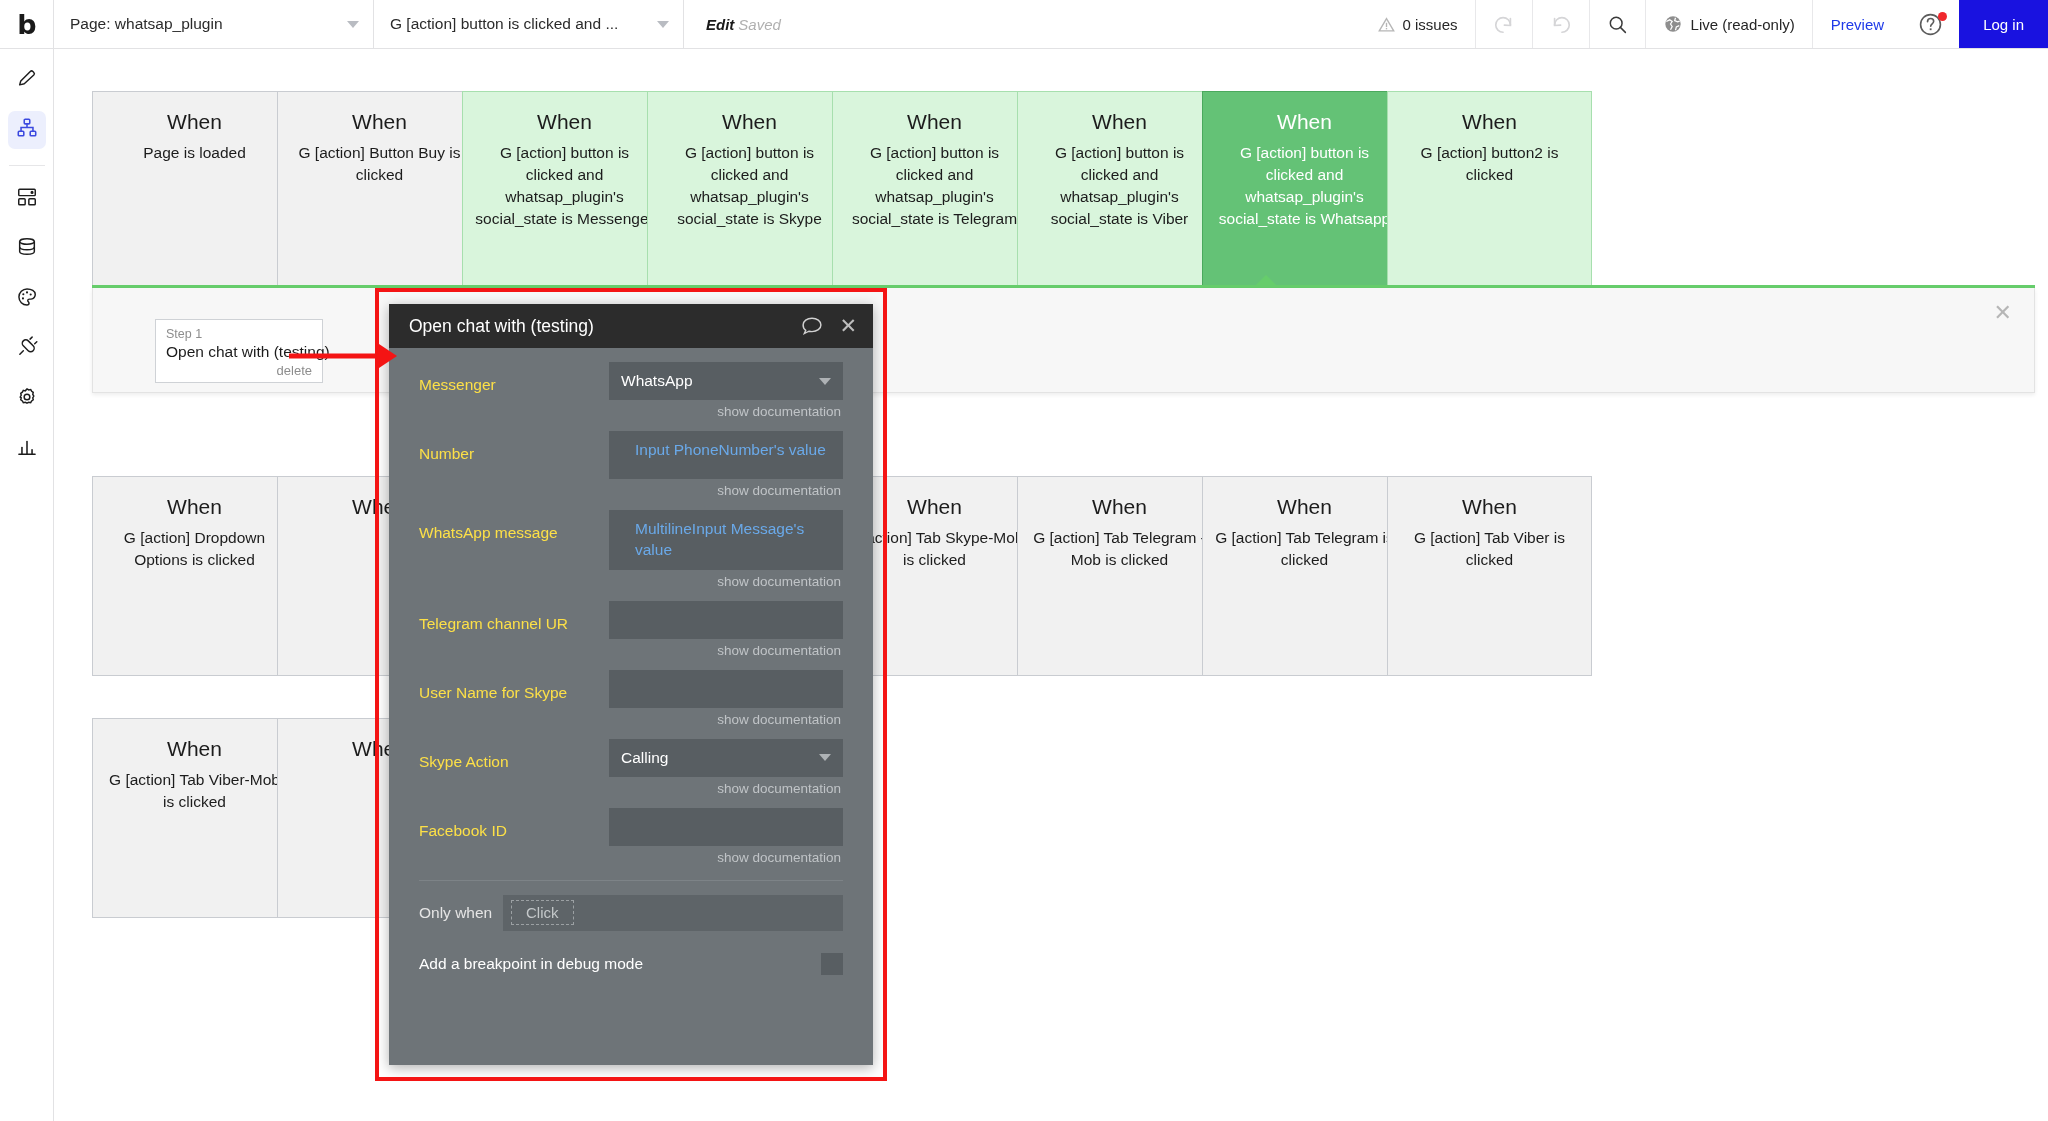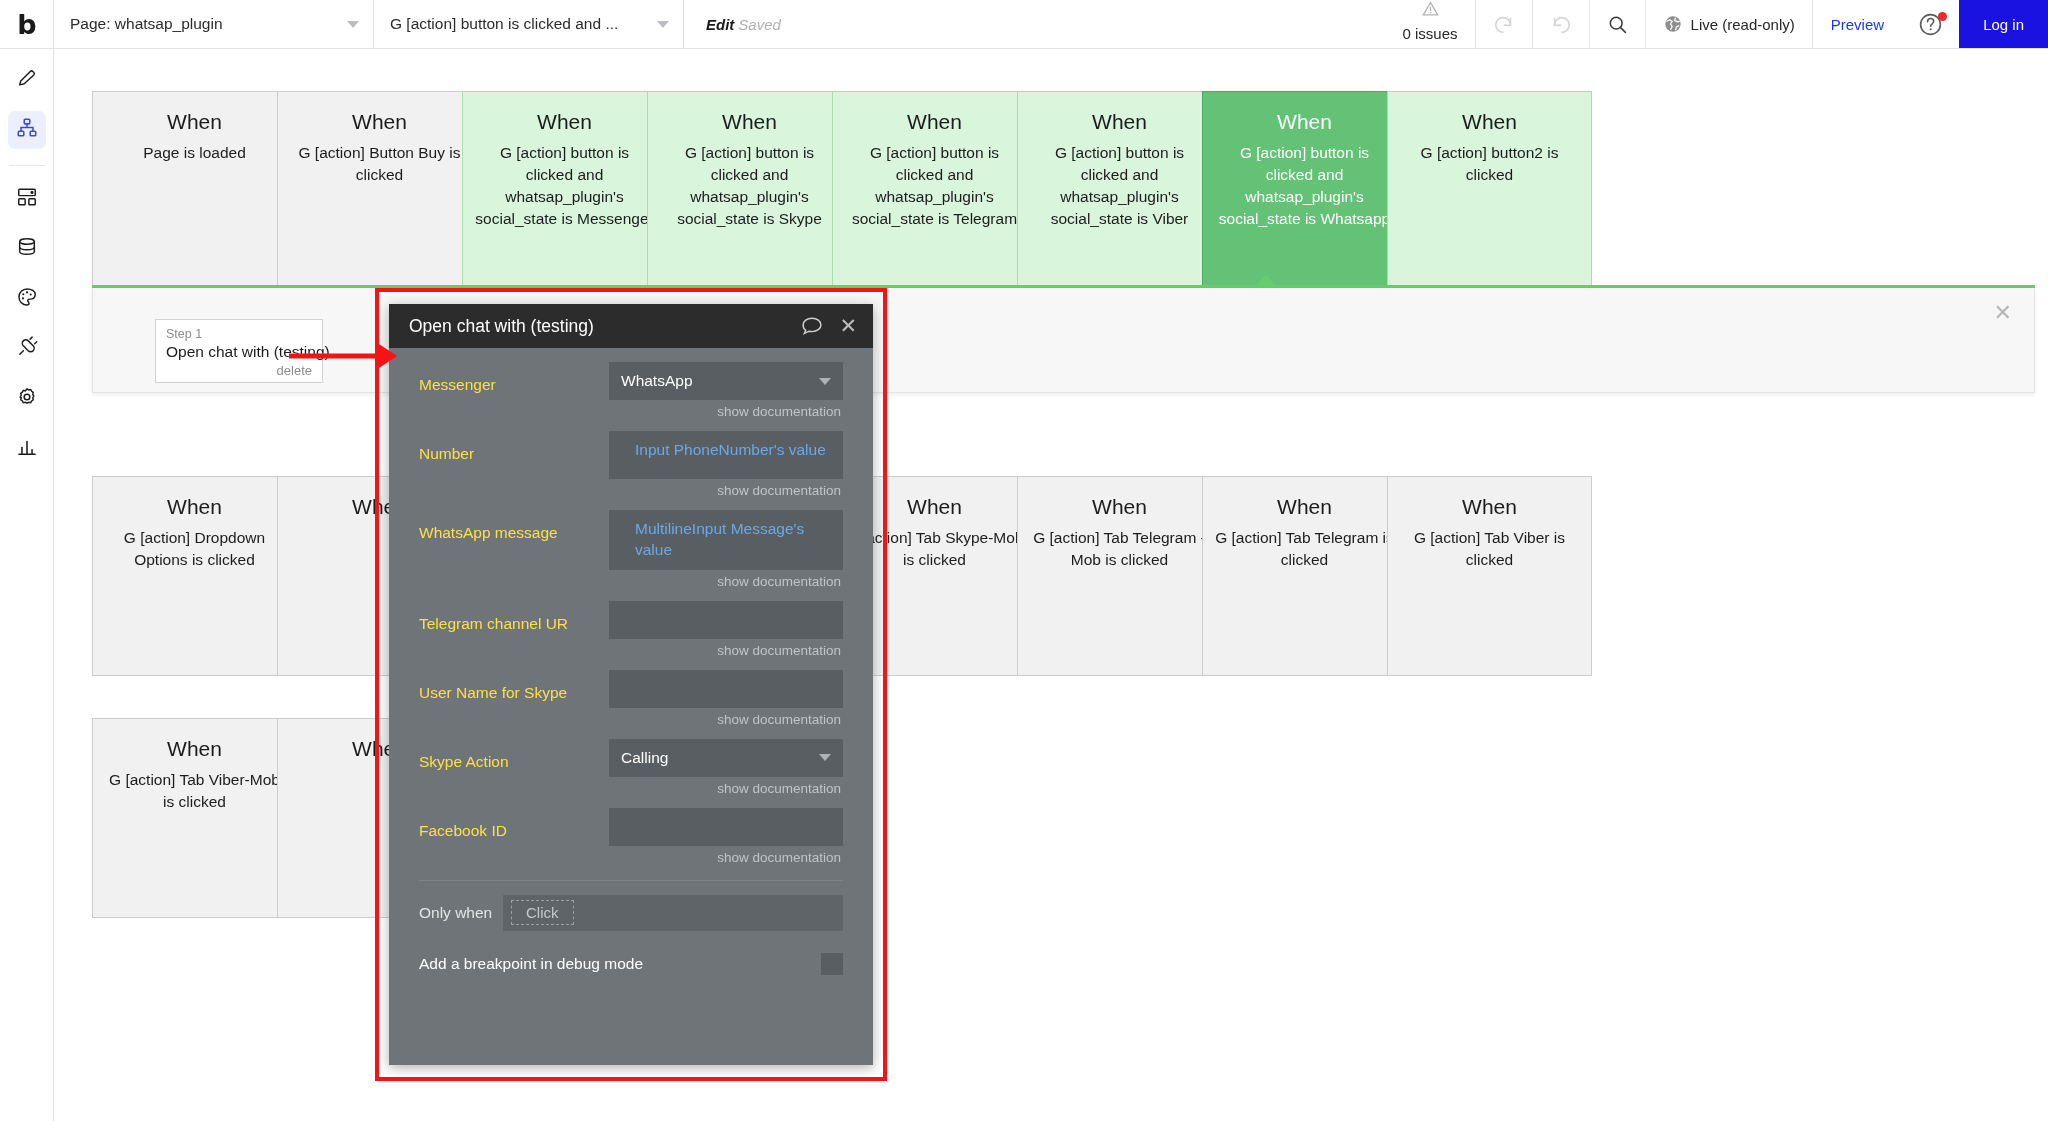--- a/index.html
+++ b/index.html
@@ -45,21 +45,21 @@
     font-style: italic;
   }
   .edit-word { color: #1a1a1a; font-weight: bold; }
   .saved-word { color: #b0b0b0; }
   .spacer { flex: 1; }
   .tb-item {
     display: flex; align-items: center; gap: 8px;
     padding: 0 17px; font-size: 15px; color: #262626;
     border-left: 1px solid #e8e8ea; cursor: pointer; white-space: nowrap;
   }
-  .tb-item.noborder { border-left: none; flex-direction: column; }
+  .tb-item.noborder { border-left: none; }
   .tb-icon { display: inline-flex; align-items: center; }
   .preview-link { color: #1e39e8; font-size: 15px; padding: 0 18px; cursor: pointer;
     display: flex; align-items: center; border-left: 1px solid #e8e8ea; }
   .help-cell { position: relative; display: flex; align-items: center; padding: 0 16px; cursor: pointer; }
   .help-dot {
     position: absolute; top: 12px; right: 12px;
     width: 9px; height: 9px; border-radius: 50%; background: #f0282d;
   }
   .login-btn {
     background: #1912e0; color: #fff; font-size: 15px;

